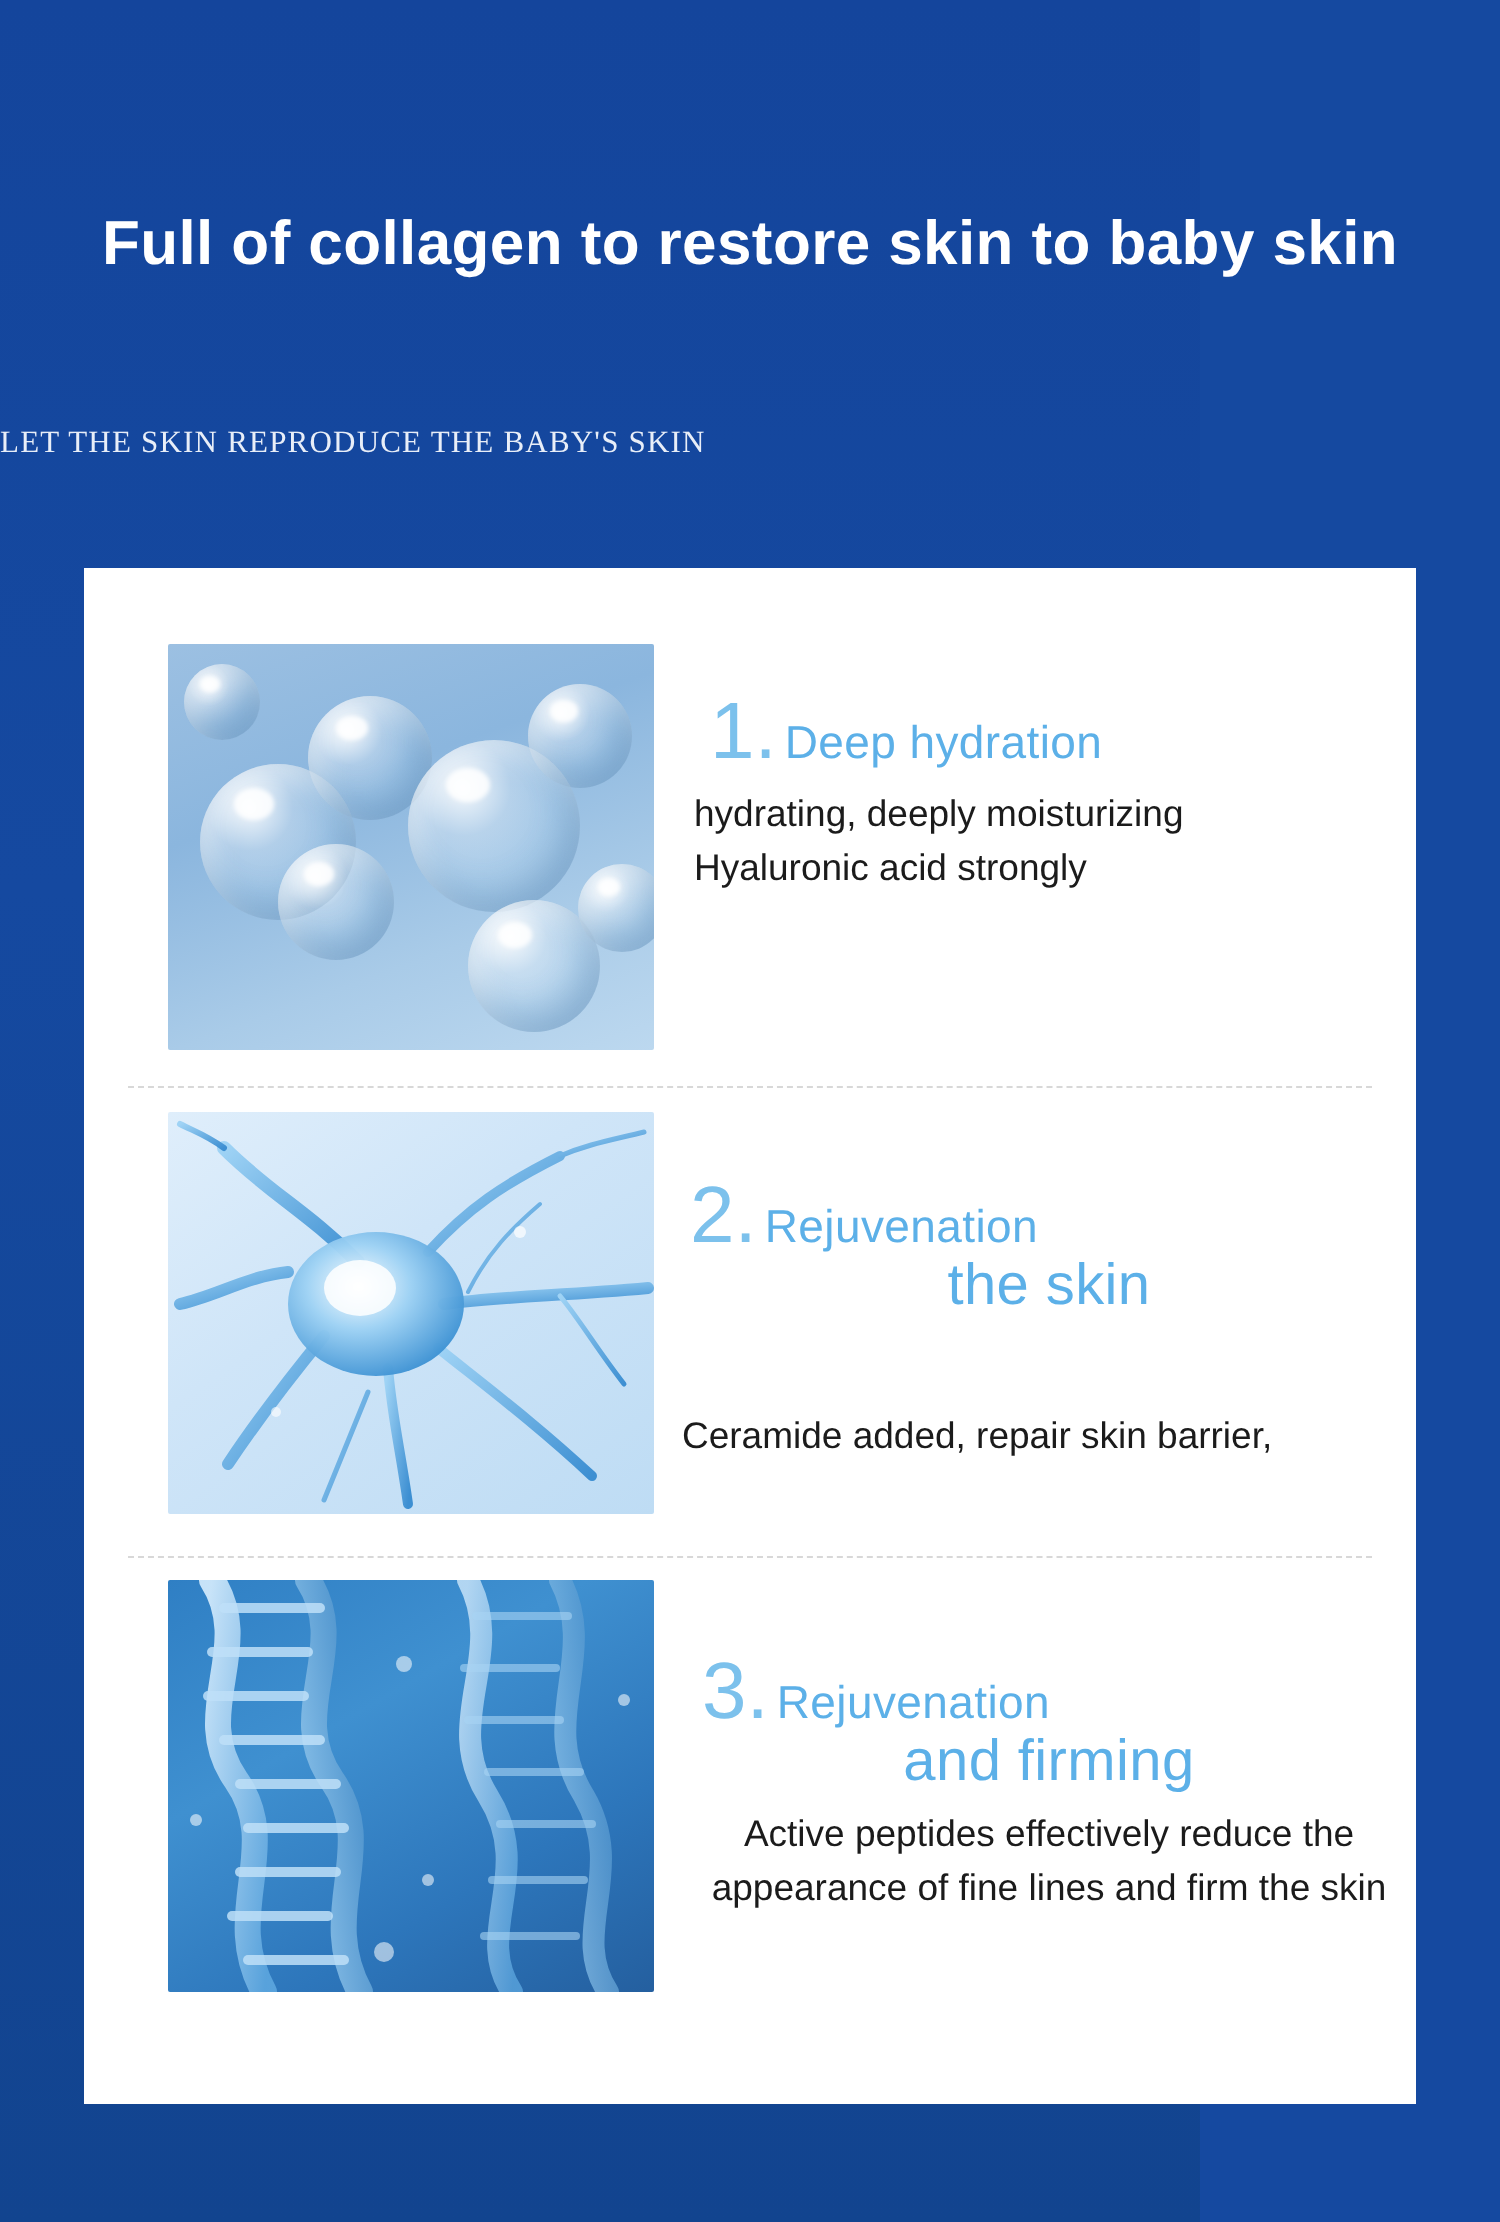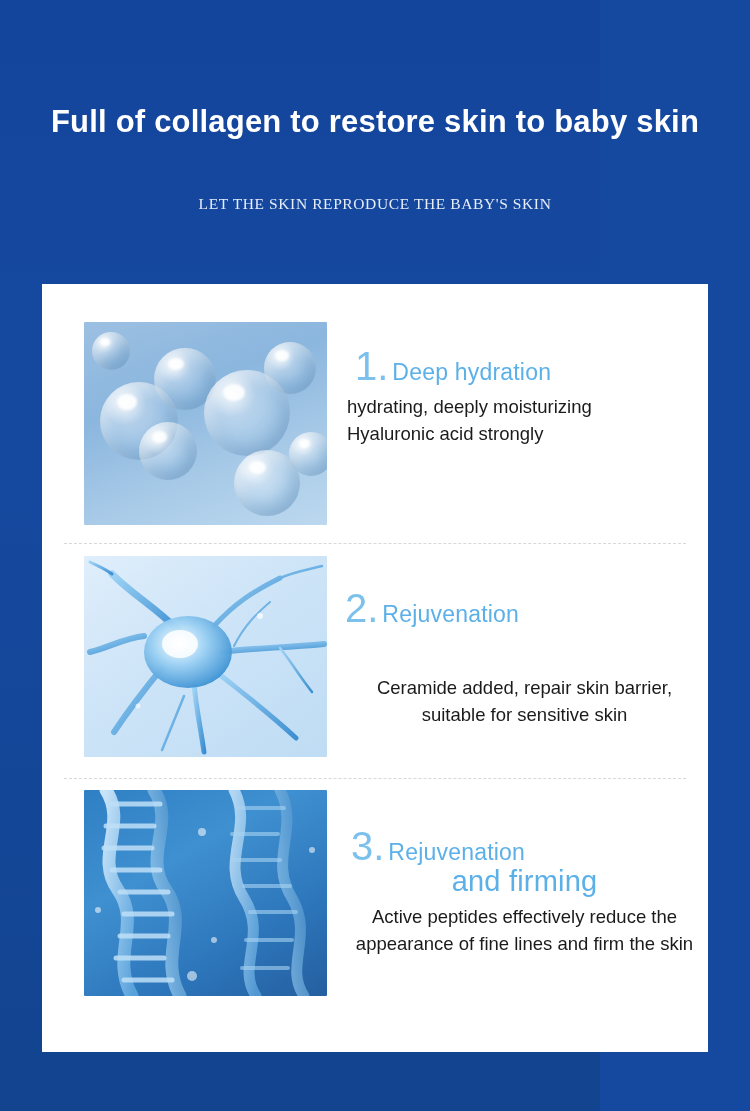--- a/index.html
+++ b/index.html
@@ -27,24 +27,23 @@
     width: 750px;
     text-align: center;
     color: #ffffff;
     font-size: 31px;
     font-weight: 700;
     letter-spacing: 0.2px;
     line-height: 1.2;
   }
   .subhead {
     position: absolute;
-    top: 195px;
+    top: 213px;
     left: 0;
     width: 750px;
-    text-align: center;
     color: #e8eef8;
     font-size: 15.5px;
     letter-spacing: 0.6px;
     font-family: "Liberation Serif", serif;
   }
   .card {
     position: absolute;
     left: 42px;
     top: 284px;
     width: 666px;
@@ -173,21 +172,21 @@
   .r2 .title-line { justify-content: flex-start; padding-left: 4px; }
   .r3 .title-line { justify-content: flex-start; padding-left: 10px; }
 
   .desc {
     margin-top: 8px;
     color: #1b1b1b;
     font-size: 18.5px;
     line-height: 1.45;
   }
   .r1 .desc { text-align: left; padding-left: 6px; }
-  .r2 .desc { text-align: center; padding-left: 0px; margin-top: 47px; }
+  .r2 .desc { text-align: left; padding-left: 0px; margin-top: 47px; }
   .r3 .desc { text-align: center; padding-left: 0px; }
   .desc span { display: block; }
 </style>
 </head>
 <body>
 
 <div class="page">
 
   <div class="headline">Full of collagen to restore skin to baby skin</div>
   <div class="subhead">LET THE SKIN REPRODUCE THE BABY'S SKIN</div>
@@ -253,23 +252,23 @@
             <ellipse cx="96" cy="88" rx="18" ry="14" fill="#ffffff" opacity="0.85"></ellipse>
             <circle cx="176" cy="60" r="3" fill="#ffffff" opacity="0.7"></circle>
             <circle cx="54" cy="150" r="2.5" fill="#ffffff" opacity="0.6"></circle>
           </svg>
         </div>
         <div class="txt">
           <div class="title-line">
             <span class="num">2.</span>
             <span class="title">Rejuvenation</span>
           </div>
+          <div class="title2">the skin</div>
           <div class="desc">
             <span>Ceramide added, repair skin barrier,</span>
-            <span>suitable for sensitive skin</span>
           </div>
         </div>
       </div>
 
       <div class="row r3">
         <div class="thumb img-dna">
           <svg width="243" height="206" viewBox="0 0 243 206">
             <defs>
               <linearGradient id="strand" x1="0" y1="0" x2="1" y2="1">
                 <stop offset="0%" stop-color="#cfe8fb"></stop>

